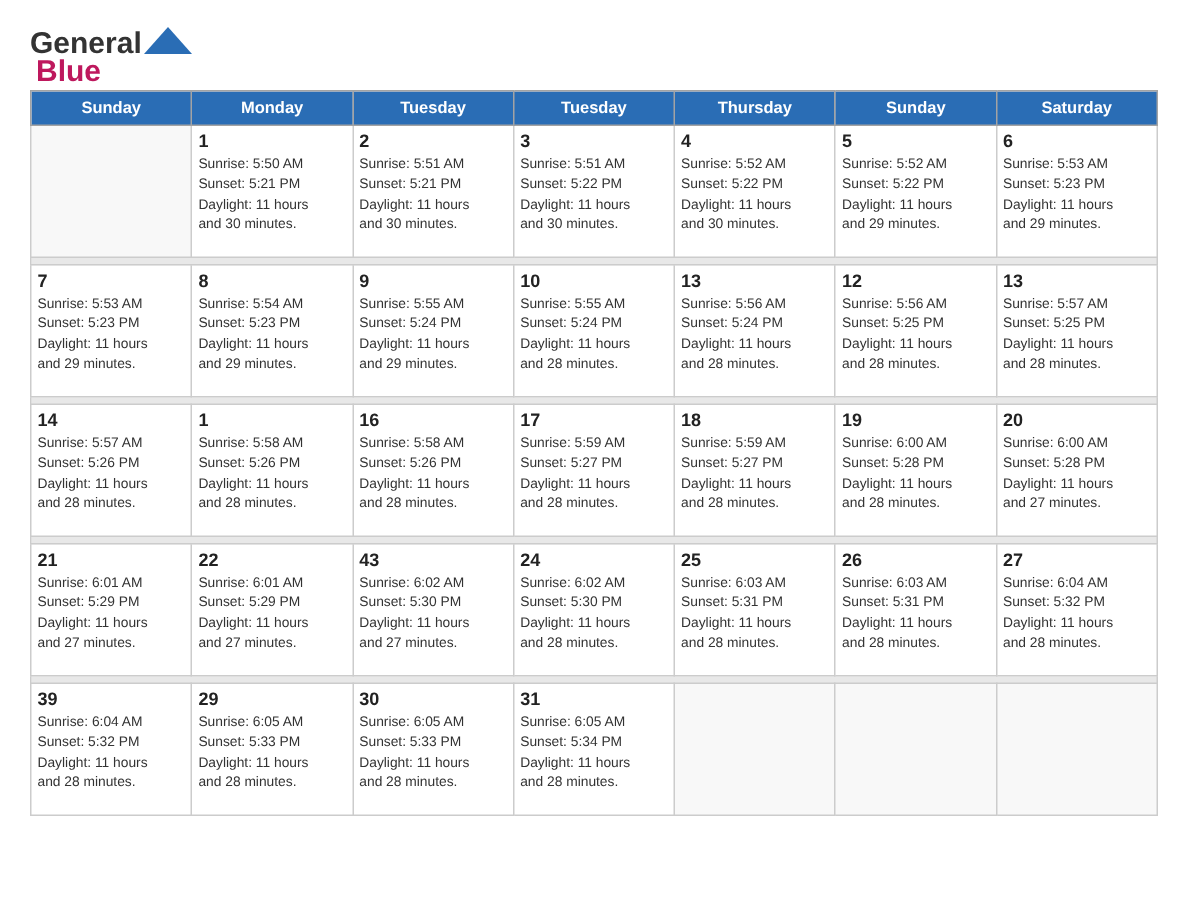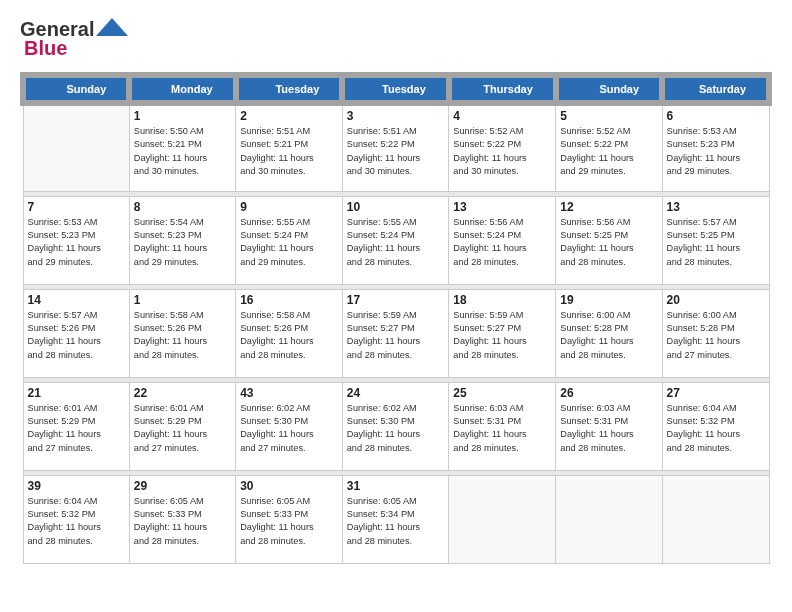--- a/index.html
+++ b/index.html
@@ -13,21 +13,21 @@
     .page {
       width: 792px;
       height: 612px;
       padding: 18px 20px 12px 20px;
       background: #fff;
     }
     .header {
       display: flex;
       justify-content: space-between;
       align-items: flex-start;
-      margin-bottom: 12px;
+      margin-bottom: 0;
     }
     .logo {
       display: flex;
       flex-direction: column;
       align-items: flex-start;
     }
     .title-section {
       text-align: right;
     }
     .month-title {
@@ -44,23 +44,23 @@
     .calendar {
       width: 100%;
       border-collapse: collapse;
       font-size: 10px;
     }
     .calendar th {
       background: #2a6db5;
       color: #fff;
       font-size: 11px;
       font-weight: bold;
-      padding: 5px 20px;
-      text-align: right;
-      border: 6px solid #a3a3a3;
+      padding: 5px 0;
+      text-align: center;
+      border: 1px solid #a3a3a3;
     }
     .calendar td {
       border: 1px solid #ccc;
       vertical-align: top;
       padding: 3px 4px;
       width: 108px;
       height: 88px;
       background: #fff;
     }
     .calendar td.empty {

